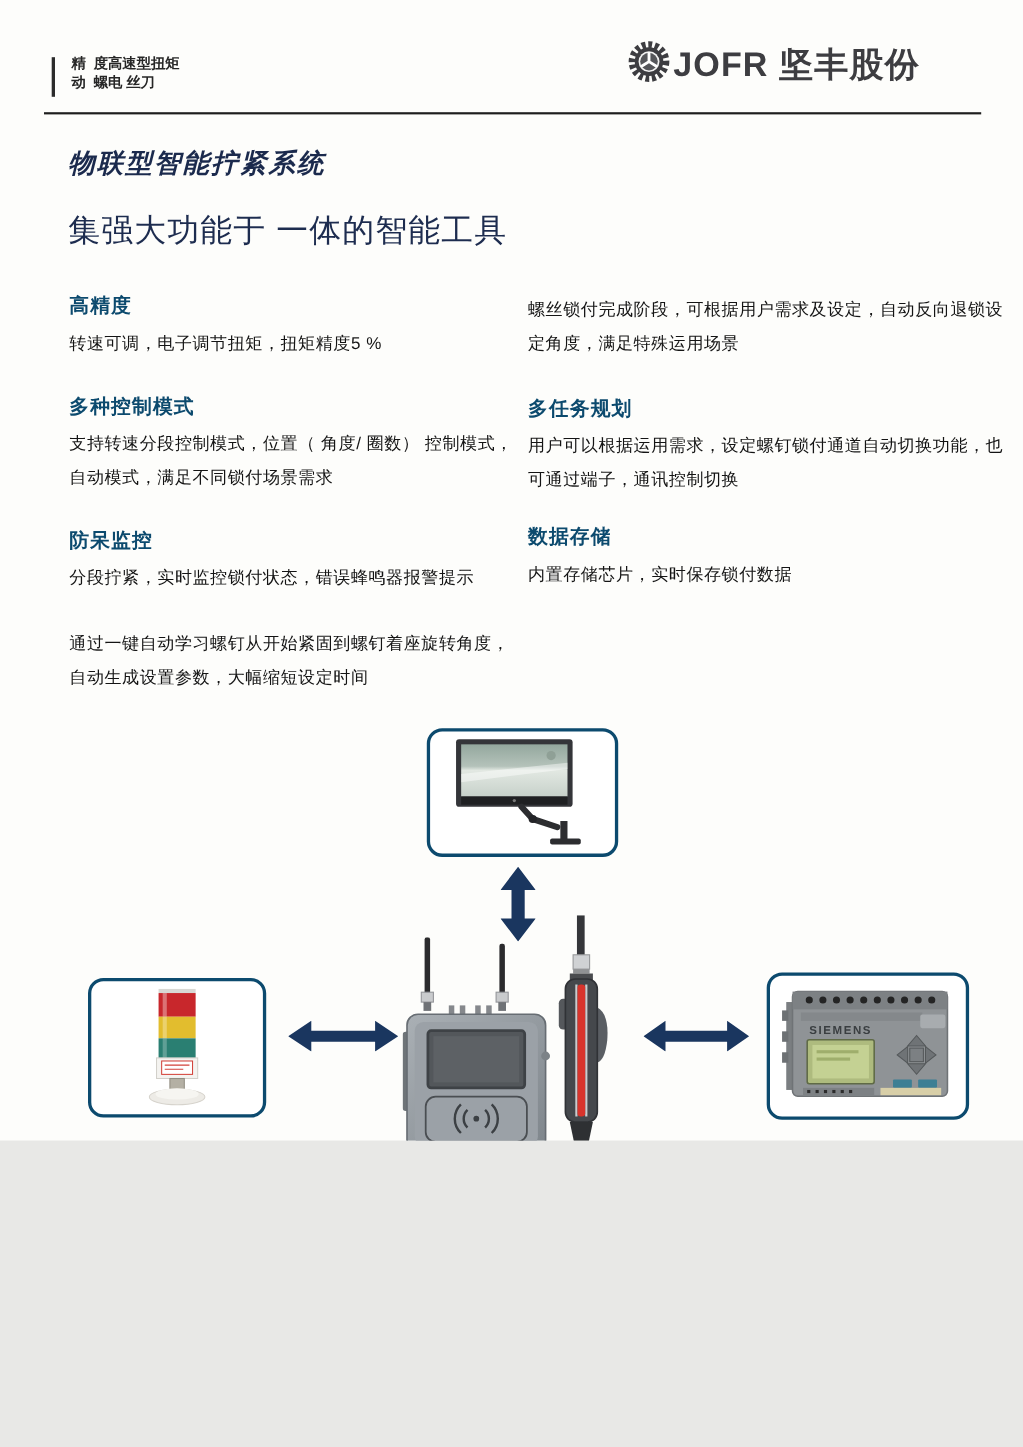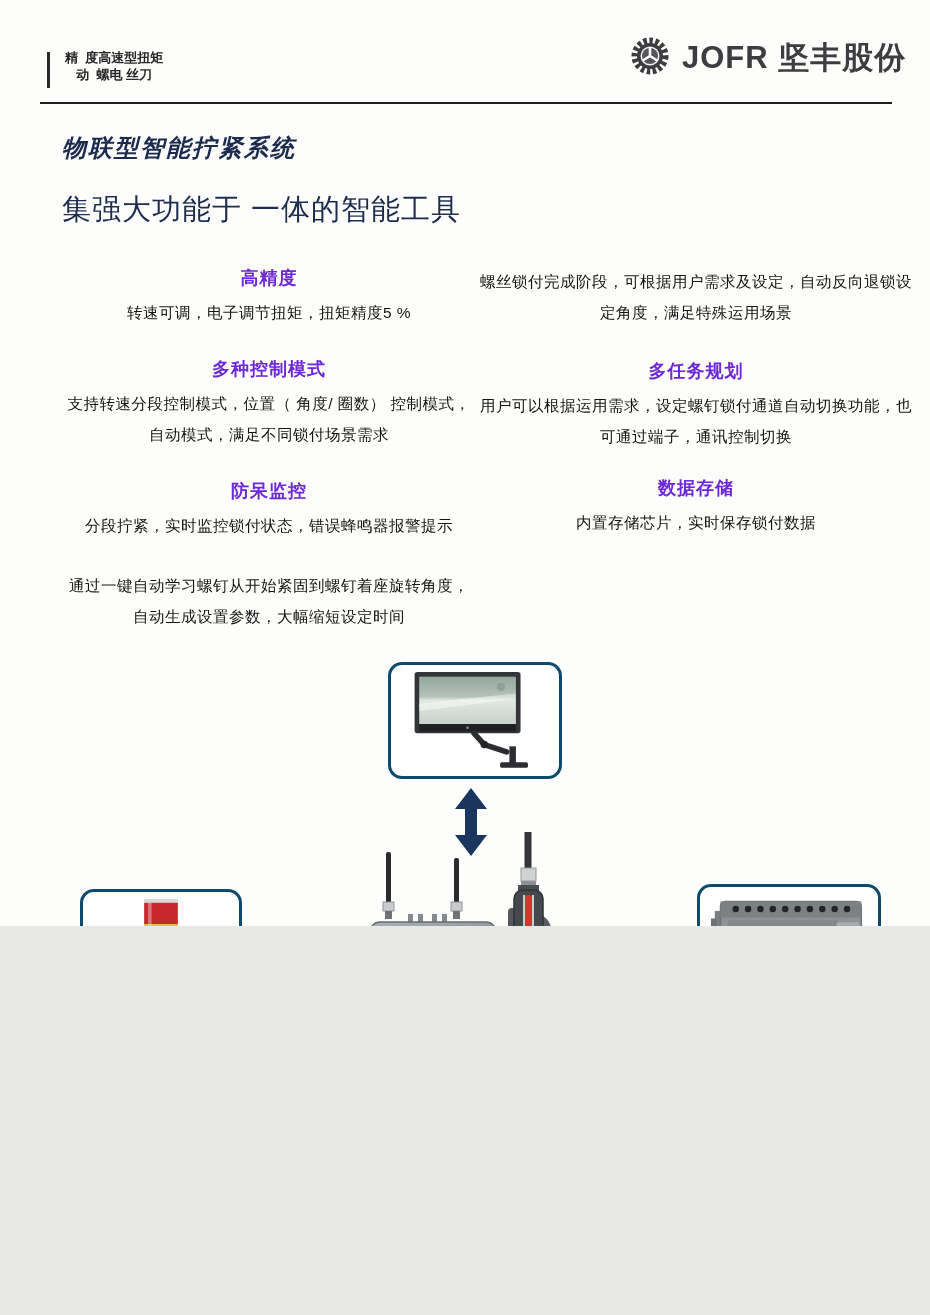--- a/index.html
+++ b/index.html
@@ -1,37 +1,36 @@
 <!DOCTYPE html>
 <html><head>
 <meta charset="utf-8">
 <style>
   html,body{margin:0;padding:0;background:#e8e8e6;}
   .page{
-    position:relative;width:930px;height:926px;margin:0 auto;
+    position:relative;width:930px;height:1037px;margin:0 auto;
     background:#fdfdfb;overflow:hidden;
     font-family:"Liberation Sans","DejaVu Sans",sans-serif;
     color:#1a1a1a;
-    text-align:center;
   }
   
   .hdr-tick{position:absolute;left:47px;top:52px;width:3px;height:36px;background:#2b2b2b;}
   .tagline{position:absolute;left:65px;top:49px;font-size:13px;font-weight:bold;line-height:17px;color:#262626;letter-spacing:0px;white-space:pre;}
-  .logo{position:absolute;left:628px;top:34px;display:flex;align-items:center;gap:10px;}
+  .logo{position:absolute;left:568px;top:34px;display:flex;align-items:center;}
   .logo-text{font-size:31px;font-weight:bold;color:#3d3d41;letter-spacing:1px;white-space:nowrap;}
   .hdr-rule{position:absolute;left:40px;top:102px;width:852px;height:2px;background:#1e1e1e;}
   
   .title{position:absolute;left:62px;top:132px;font-size:24px;font-weight:bold;color:#1b2a4d;letter-spacing:2px;font-style:italic;}
   .subtitle{position:absolute;left:62px;top:190px;font-size:29px;font-weight:normal;color:#1d2c4f;letter-spacing:1px;}
   
   .col{position:absolute;top:266px;}
   .col-left{left:63px;width:412px;}
   .col-right{left:480px;width:432px;}
   .feature{margin-bottom:29px;}
-  .feature h3{margin:0 0 7px 0;font-size:18px;font-weight:bold;color:#6d28d9;letter-spacing:1px;}
+  .feature h3{margin:0 0 7px 0;font-size:18px;font-weight:bold;color:#0c4a6e;letter-spacing:1px;}
   .feature p{margin:0;font-size:15.5px;line-height:31px;color:#141414;letter-spacing:0.5px;}
   
   .node-box{position:absolute;background:#fff;border:3px solid #0c4a6e;border-radius:14px;display:flex;align-items:center;justify-content:center;}
   .box-top{left:388px;top:662px;width:168px;height:111px;}
   .box-left{left:80px;top:889px;width:156px;height:121px;}
   .box-right{left:697px;top:884px;width:178px;height:128px;}
   .box-bottom{left:388px;top:1116px;width:168px;height:116px;}
   .device{position:absolute;}
   .ctrl{left:366px;top:852px;width:136px;height:200px;}
   .drv{left:505px;top:832px;width:48px;height:232px;}

